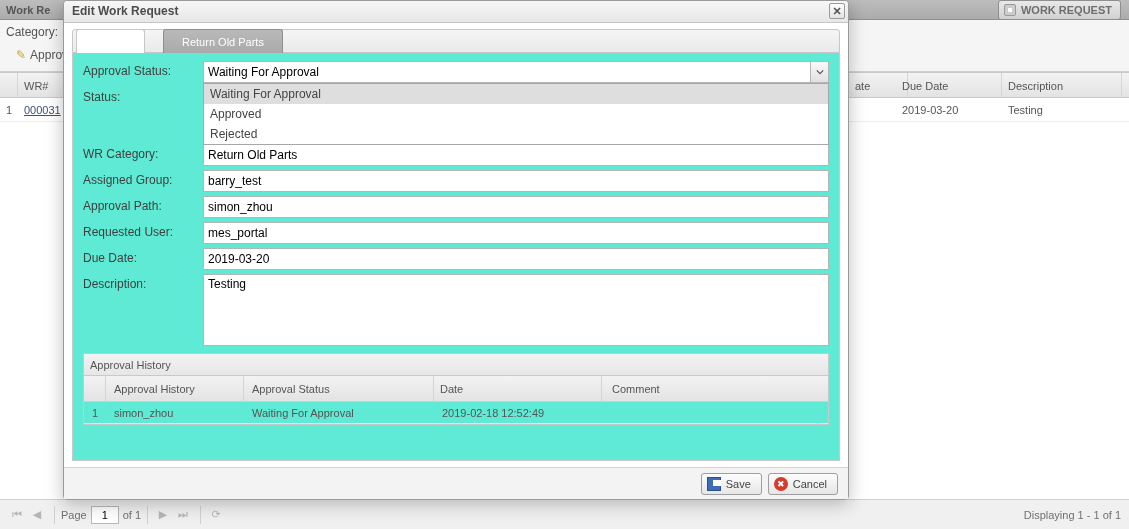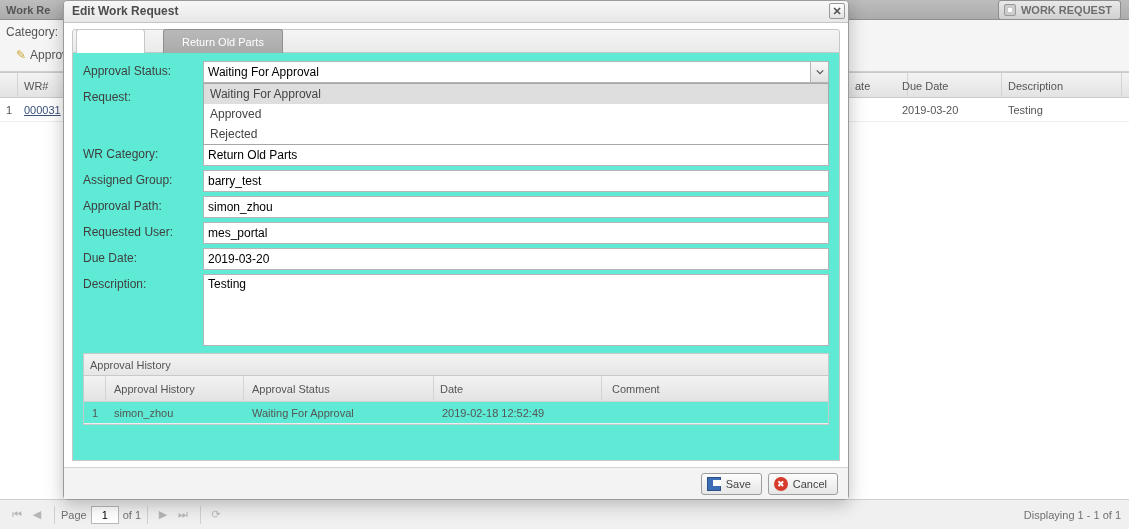--- a/index.html
+++ b/index.html
@@ -149,21 +149,21 @@
             </div>
             <div class="dropdown">
               <div class="opt sel">Waiting For Approval</div>
               <div class="opt">Approved</div>
               <div class="opt">Rejected</div>
             </div>
           </div>
         </div>
 
         <div class="frow">
-          <div class="flabel">Request:</div>
+          <div class="flabel">Status:</div>
           <div class="ffield"><textarea class="txtarea" style=""></textarea></div>
         </div>
 
         <div class="frow">
           <div class="flabel">WR Category:</div>
           <div class="ffield"><input class="txt" value="Return Old Parts" style=""></div>
         </div>
         <div class="frow">
           <div class="flabel">Assigned Group:</div>
           <div class="ffield"><input class="txt" value="barry_test" style=""></div>

